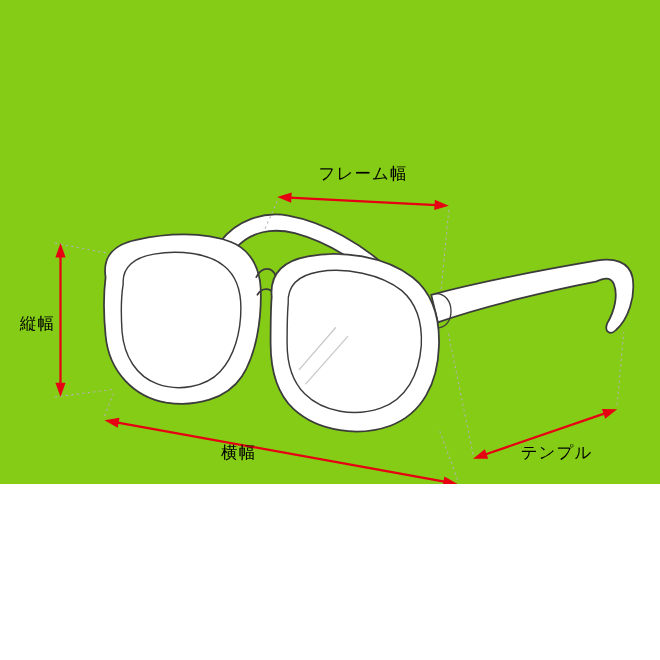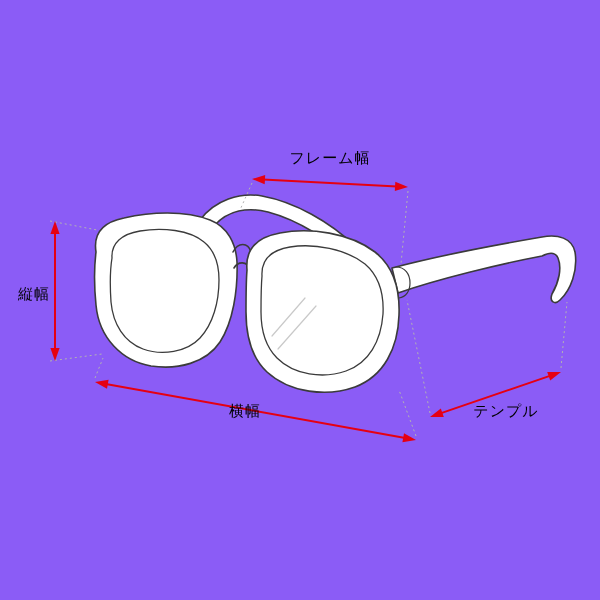--- a/index.html
+++ b/index.html
@@ -4,22 +4,22 @@
 <style>
   html, body {
     margin: 0;
     padding: 0;
     background: #ffffff;
     font-family: "DejaVu Sans", "Liberation Sans", sans-serif;
   }
   .stage {
     position: relative;
     width: 600px;
-    height: 600px;
-    background: #8b5cf6;
+    height: 440px;
+    background: #84cc16;
     overflow: hidden;
   }
   .stage svg {
     position: absolute;
     left: 0;
     top: 0;
   }
   .dim-label {
     position: absolute;
     color: #000000;
@@ -94,17 +94,17 @@
         <polygon stroke="none" points="430,417 443.8,417.1 440.8,408.4"></polygon>
         <polygon stroke="none" points="561,372 550.2,380.6 547.2,371.9"></polygon>
       </g>
     </g>
   </svg>
 
   <div class="dim-label center" style="left:260px; top:151px; width:140px;">フレーム幅</div>
 
   <div class="dim-label" style="left:18px; top:287px;text-align:center;">縦幅</div>
 
-  <div class="dim-label center" style="left:210px; top:404px; width:70px;">横幅</div>
+  <div class="dim-label center" style="left:182px; top:404px; width:70px;">横幅</div>
 
   <div class="dim-label center" style="left:466px; top:404px; width:80px;">テンプル</div>
 
 </div>
 
 </body></html>

